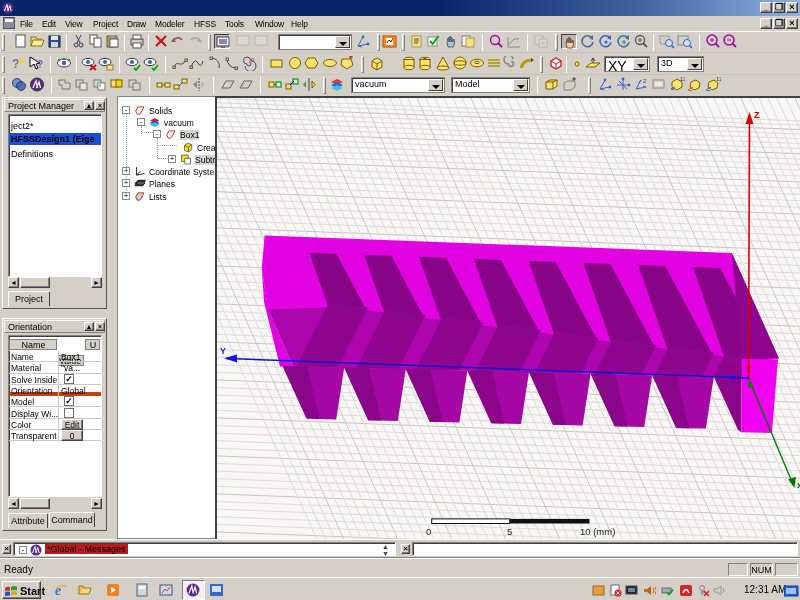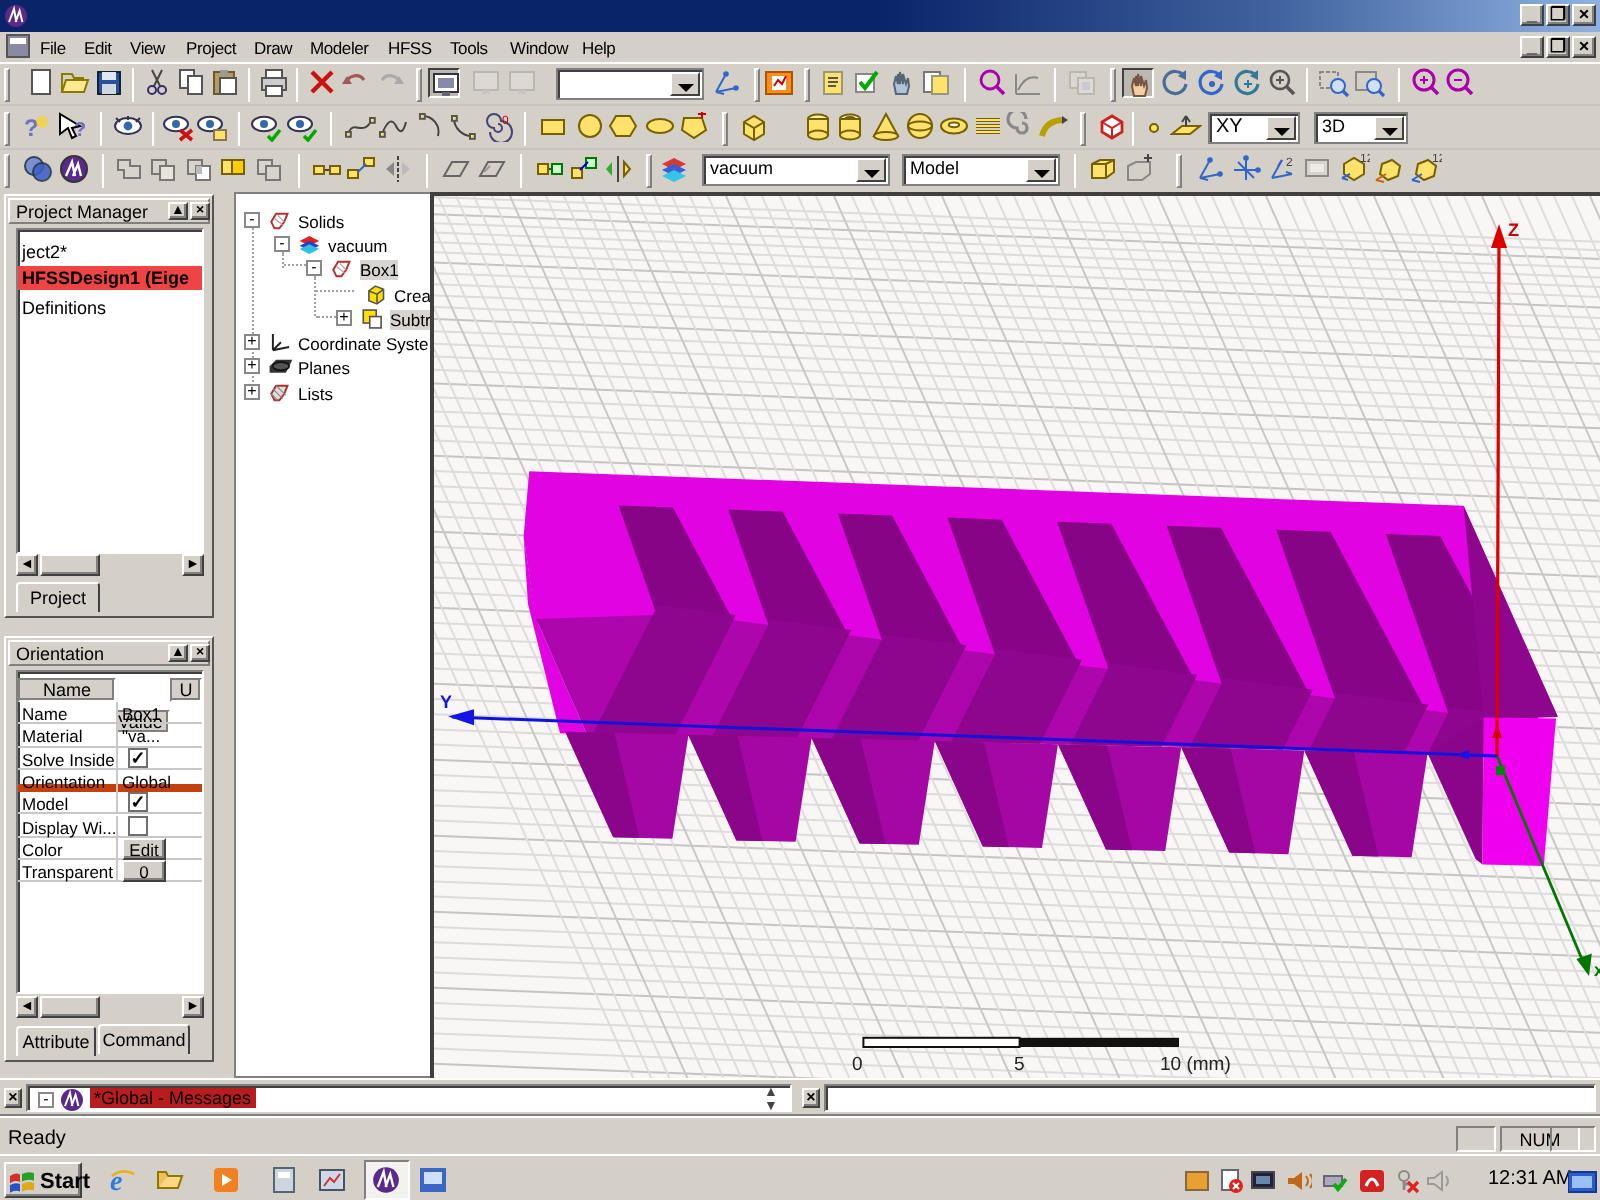--- a/index.html
+++ b/index.html
@@ -326,21 +326,21 @@
     </svg></span>
 <span class="sep" style="left:566px;top:56px;height:17px"></span>
 <span class="ic" style="left:569px;top:56px;"><svg width="16" height="15" viewBox="0 0 16 15">
       <circle cx="8" cy="8" r="2" fill="#ffe26b" stroke="#766000"></circle>
     </svg></span>
 <span class="ic" style="left:585px;top:56px;"><svg width="16" height="15" viewBox="0 0 16 15">
       <path d="M1 11 L6 7 L15 7 L10 11 Z" fill="#ffe26b" stroke="#766000"></path>
       <path d="M8 7 L8 2 M8 2 l-2 3 M8 2 l2 3" stroke="#444" fill="none"></path>
     </svg></span>
 <span class="combo" style="left:604px;top:56px;width:46px;height:16px">
-    <span style="position:absolute;left:3px;top:1px;font-size:10px">XY</span>
+    <span style="position:absolute;left:3px;top:1px;font-size:14px">XY</span>
     <span class="cbtn"></span>
   </span>
 <span class="combo" style="left:657px;top:56px;width:47px;height:16px">
     <span style="position:absolute;left:3px;top:1px;font-size:9px">3D</span>
     <span class="cbtn"></span>
   </span>
 <span class="grip" style="left:2px;top:77px;height:17px"></span>
 <span class="ic" style="left:11px;top:77px;"><svg width="16" height="15" viewBox="0 0 16 15">
       <circle cx="6" cy="6" r="4.5" fill="#7a8fd4" stroke="#345"></circle>
       <circle cx="10" cy="9" r="4.5" fill="#3a5fc4" stroke="#234" opacity=".85"></circle>
@@ -722,21 +722,21 @@
       <path d="M3 5 l6 6 M5 3 l6 6 M2 8 l4 4" stroke="#888" stroke-width=".7"></path>
     </svg>
     <span class="ab" style="left:31px;top:95px;font-size:8.5px;color:#000;white-space:nowrap">Lists</span>
   </div>
 <div class="ab" style="left:2px;top:97px;width:105px;height:212px;background:#d4d0c8;border:1px solid #fff;border-right-color:#555;border-bottom-color:#555">
     <div class="pttl" style="left:1px;top:1px;width:101px">Project Manager</div>
     <span class="wbtn" style="left:81px;top:3px;width:10px;height:9px;font-size:7px;line-height:7px">▲</span>
     <span class="wbtn" style="left:92px;top:3px;width:10px;height:9px;font-size:7px;line-height:7px">×</span>
     <div class="ab sunk" style="left:5px;top:16px;width:94px;height:163px">
       <span class="ab t8" style="left:2px;top:6px">ject2*</span>
-      <div class="ab" style="left:0;top:18px;width:92px;height:12px;background:#ef4444">
+      <div class="ab" style="left:0;top:18px;width:92px;height:12px;background:#1d4ed8">
         <span style="position:absolute;left:2px;top:1px;font-size:9px;font-weight:bold">HFSSDesign1 (Eige</span>
       </div>
       <span class="ab t8" style="left:2px;top:34px">Definitions</span>
     </div>
     <div class="ab sb" style="left:5px;top:179px;width:94px;height:11px">
       <span class="sbb" style="left:0;top:0;width:11px;height:11px;font-size:7px;text-align:center;line-height:9px">◄</span>
       <span class="sbb" style="left:12px;top:0;width:30px;height:11px"></span>
       <span class="sbb" style="left:83px;top:0;width:11px;height:11px;font-size:7px;text-align:center;line-height:9px">►</span>
     </div>
     <div class="tab" style="left:5px;top:193px;width:42px;height:15px;line-height:14px">Project</div>
@@ -810,21 +810,21 @@
       </svg>
       <span class="ab" style="left:31px;top:1px;background:#b91c1c;font-size:9px;padding:0 2px">*Global - Messages</span>
       <span class="ab" style="left:368px;top:0;font-size:7px;color:#444">▲<br>▼</span>
     </div>
     <span class="raised ab" style="left:401px;top:4px;width:9px;height:10px;font-size:8px;line-height:8px;text-align:center;font-weight:bold">×</span>
     <div class="ab sunk" style="left:412px;top:2px;width:386px;height:14px"></div>
   </div>
 <div class="ab" style="left:0;top:557px;width:800px;height:20px;background:#d4d0c8;border-top:1px solid #808080;box-shadow:inset 0 1px 0 #fff">
     <span class="ab" style="left:4px;top:6px;font-size:10px;color:#000">Ready</span>
     <span class="cell ab" style="left:728px;top:5px;width:20px;height:13px"></span>
-    <span class="cell ab" style="left:750px;top:5px;width:40px;height:13px;text-align:center;line-height:12px">NUM</span>
+    <span class="cell ab" style="left:750px;top:5px;width:23px;height:13px;text-align:center;line-height:12px">NUM</span>
     <span class="cell ab" style="left:775px;top:5px;width:23px;height:13px"></span>
   </div>
 <div class="ab" style="left:0;top:577px;width:800px;height:23px;background:#d4d0c8;border-top:1px solid #fff">
     <span class="raised ab" style="left:2px;top:3px;width:39px;height:18px">
       <svg class="ab" style="left:1px;top:2px" width="14" height="14" viewBox="0 0 14 14">
         <path d="M1 4 Q3.5 2 6 3.2 L6 7 Q3.5 5.8 1 7.6 Z" fill="#d03028"></path>
         <path d="M7 3 Q10 1.4 13 2.6 L13 6.4 Q10 5.2 7 6.8 Z" fill="#28a028"></path>
         <path d="M1 8.6 Q3.5 7 6 8 L6 11.8 Q3.5 10.8 1 12.4 Z" fill="#2850c8"></path>
         <path d="M7 8 Q10 6.4 13 7.4 L13 11.2 Q10 10.2 7 11.8 Z" fill="#e0a818"></path>
       </svg>

